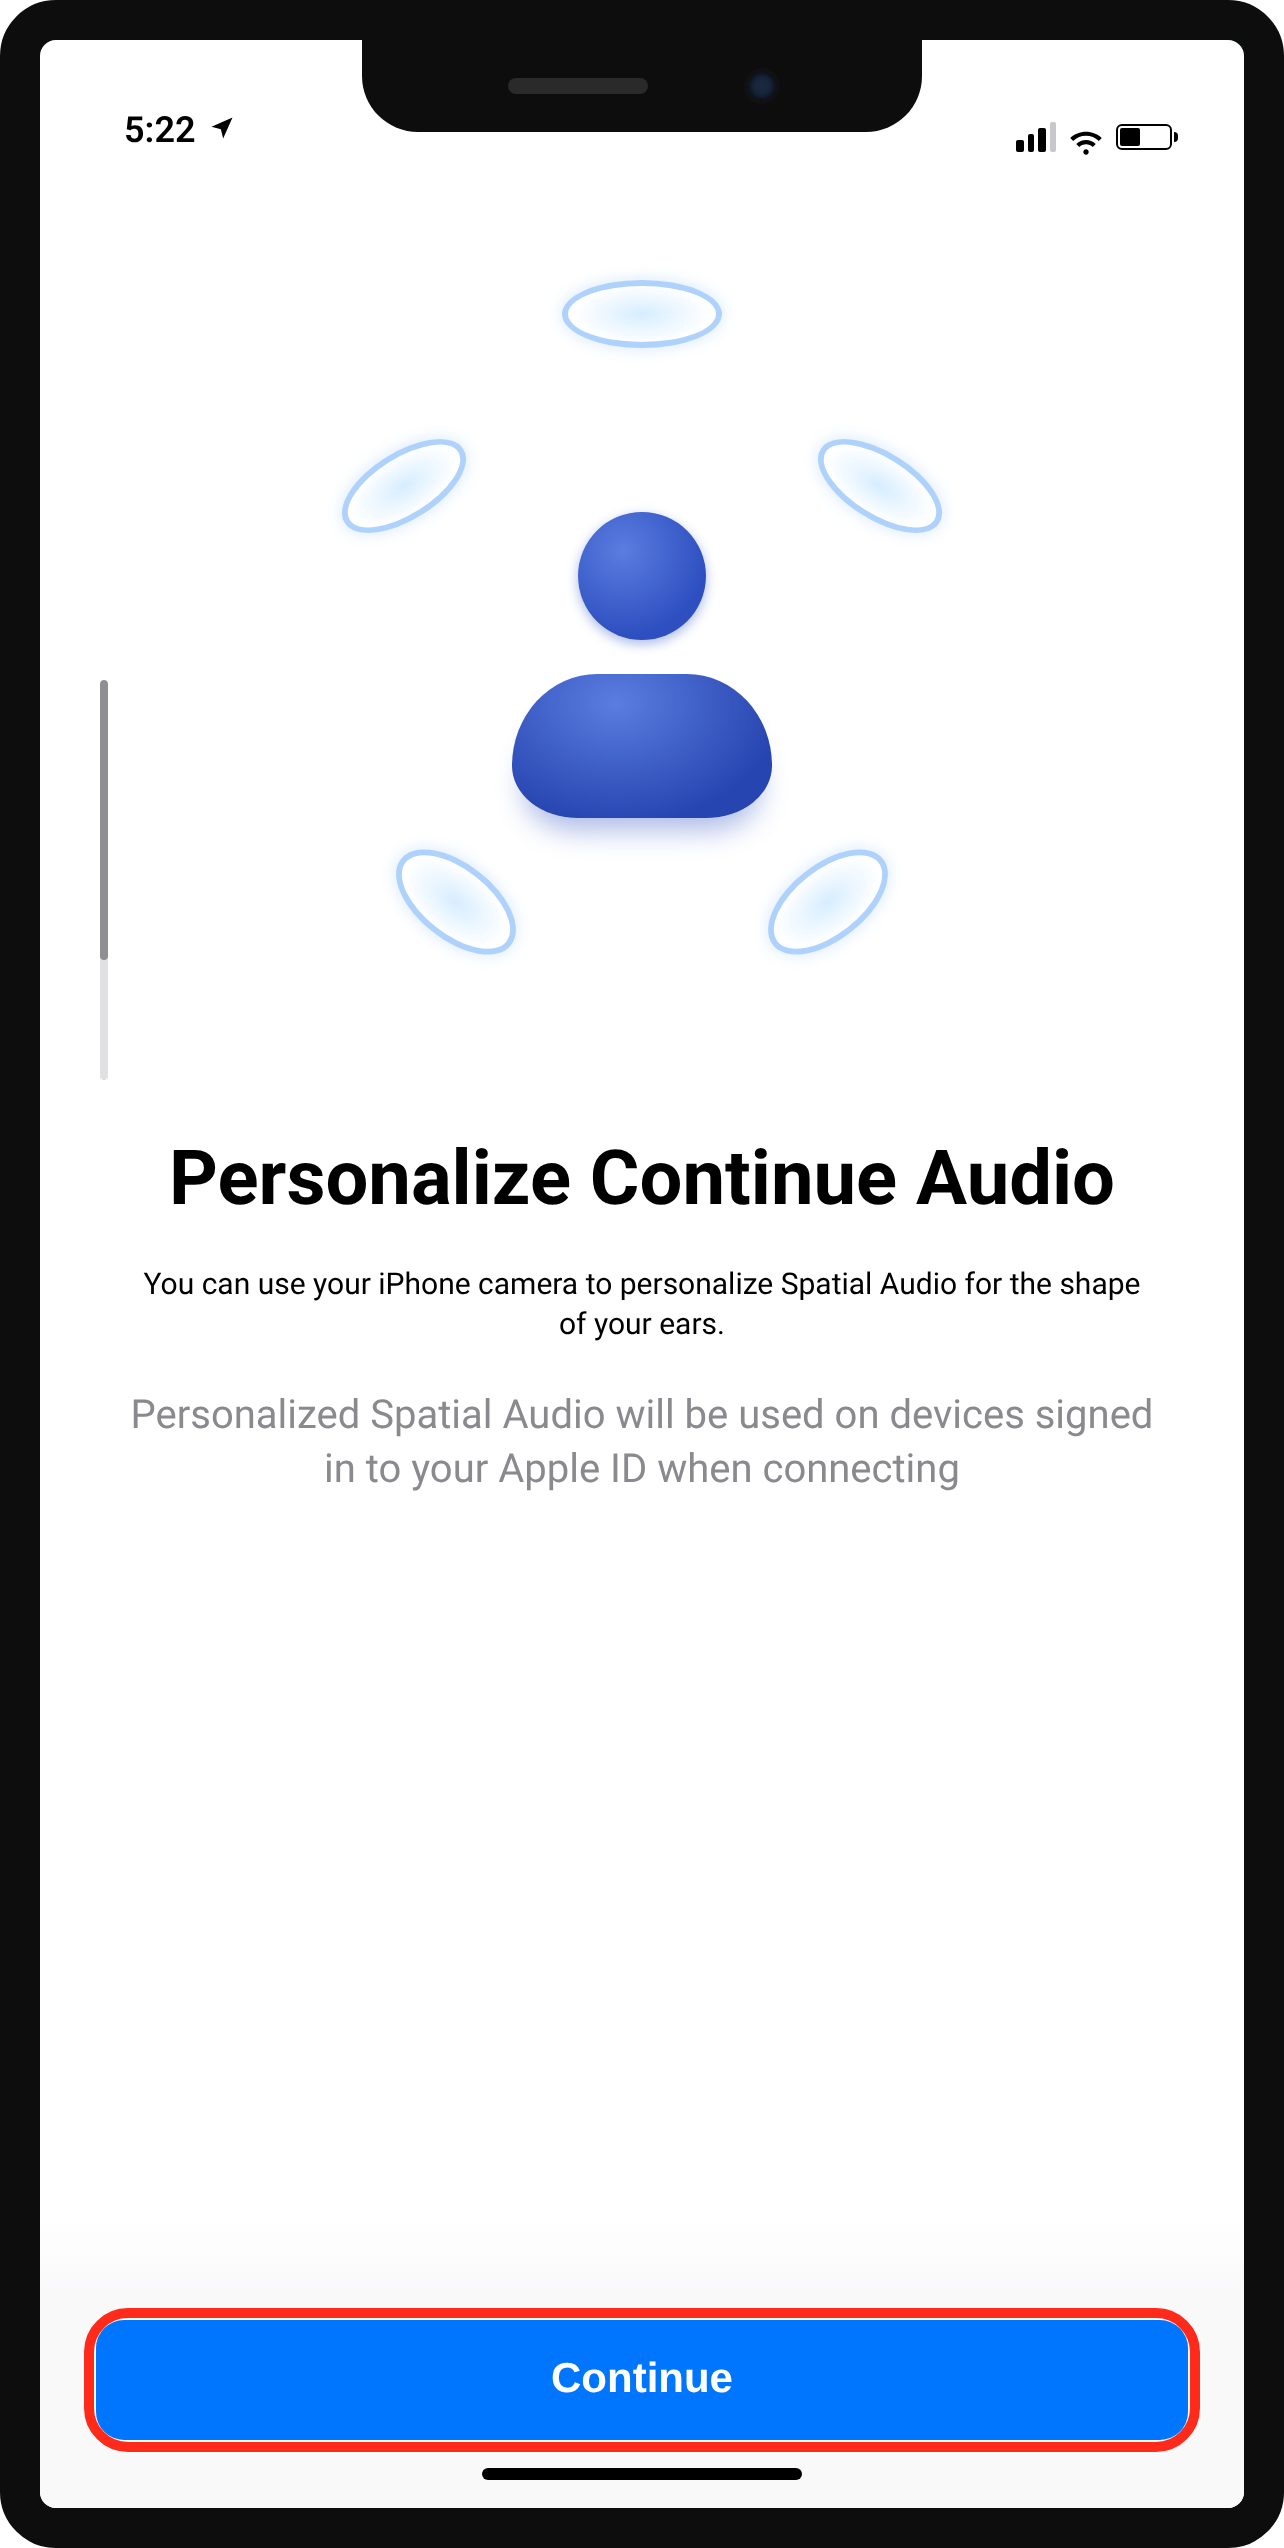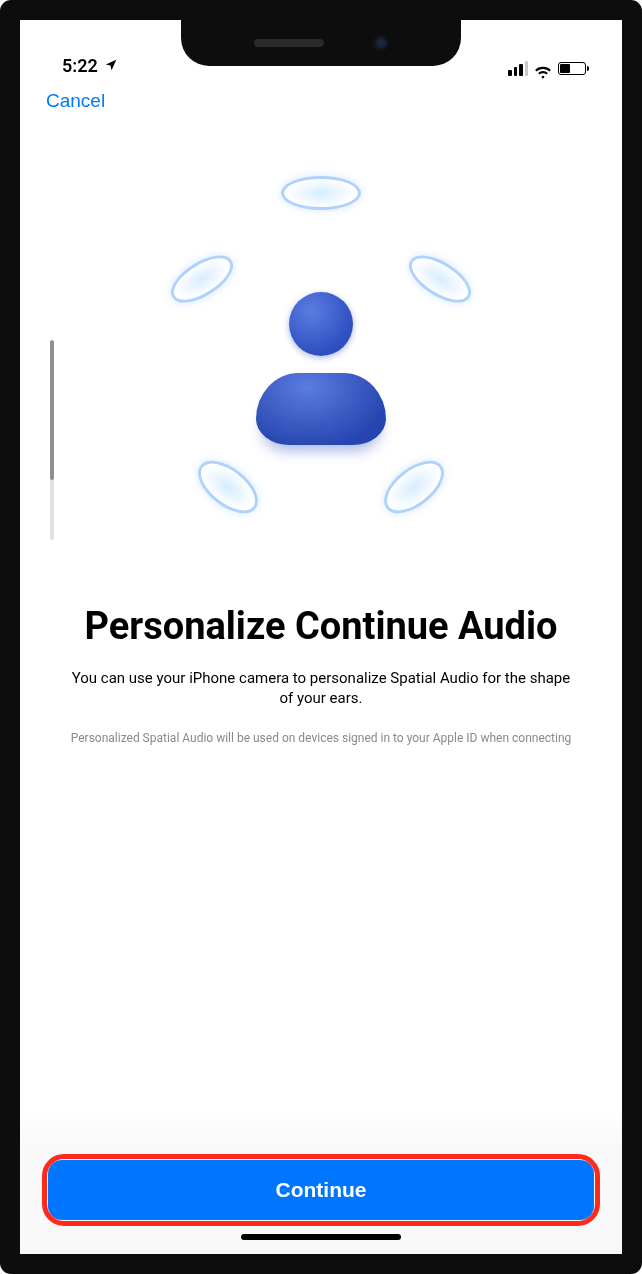--- a/index.html
+++ b/index.html
@@ -8,21 +8,21 @@
     background: #fff;
     width: 642px;
     height: 1274px;
     position: relative;
     overflow: hidden;
   }
   
   .device {
     position: absolute;
     inset: 0;
-    border-radius: 11px;
+    border-radius: 28px;
     border: 20px solid #0d0d0d;
     background: #0c4a6e;
     overflow: hidden;
   }
   .device::before { 
     content: "";
     position: absolute;
     inset: -24px;
     border-radius: 100px;
     box-shadow: 0 0 0 6px #d9dadc inset;
@@ -144,21 +144,21 @@
     line-height:1.2;
     margin-bottom:18px;
   }
   .subtitle {
     font-size:15px;
     color:#000;
     line-height:1.35;
     margin-bottom:22px;
   }
   .fineprint {
-    font-size:12px;
+    font-size:20px;
     color:#8a8a8e;
     line-height:1.35;
   }
   
   .bottom-area {
     position:relative;
     padding: 12px 28px 34px;
     background: rgba(248,248,250,.92);
   }
   .fade {
@@ -231,23 +231,20 @@
             <path d="M5.5 10.3C7.3 8.6 9.6 7.6 12 7.6s4.7 1 6.5 2.7l-2 2c-1.2-1.2-2.8-1.8-4.5-1.8s-3.3.6-4.5 1.8l-2-2z"></path>
             <path d="M1.5 6.3C4.3 3.6 8 2.1 12 2.1s7.7 1.5 10.5 4.2l-2 2C18.2 6.1 15.2 4.9 12 4.9S5.8 6.1 3.5 8.3l-2-2z"></path>
           </svg>
         </span>
         <span class="battery">
             <span class="fill"></span>
           </span>
       </div>
     </div>
 
-    <div class="nav">
-      <button class="cancel">Cancel</button>
-    </div>
 
     <div class="scroll-ind">
       <div class="thumb"></div>
     </div>
 
     <div class="illustration">
       <div class="ring r1"></div>
       <div class="ring r2"></div>
       <div class="ring r3"></div>
       <div class="ring r4"></div>

